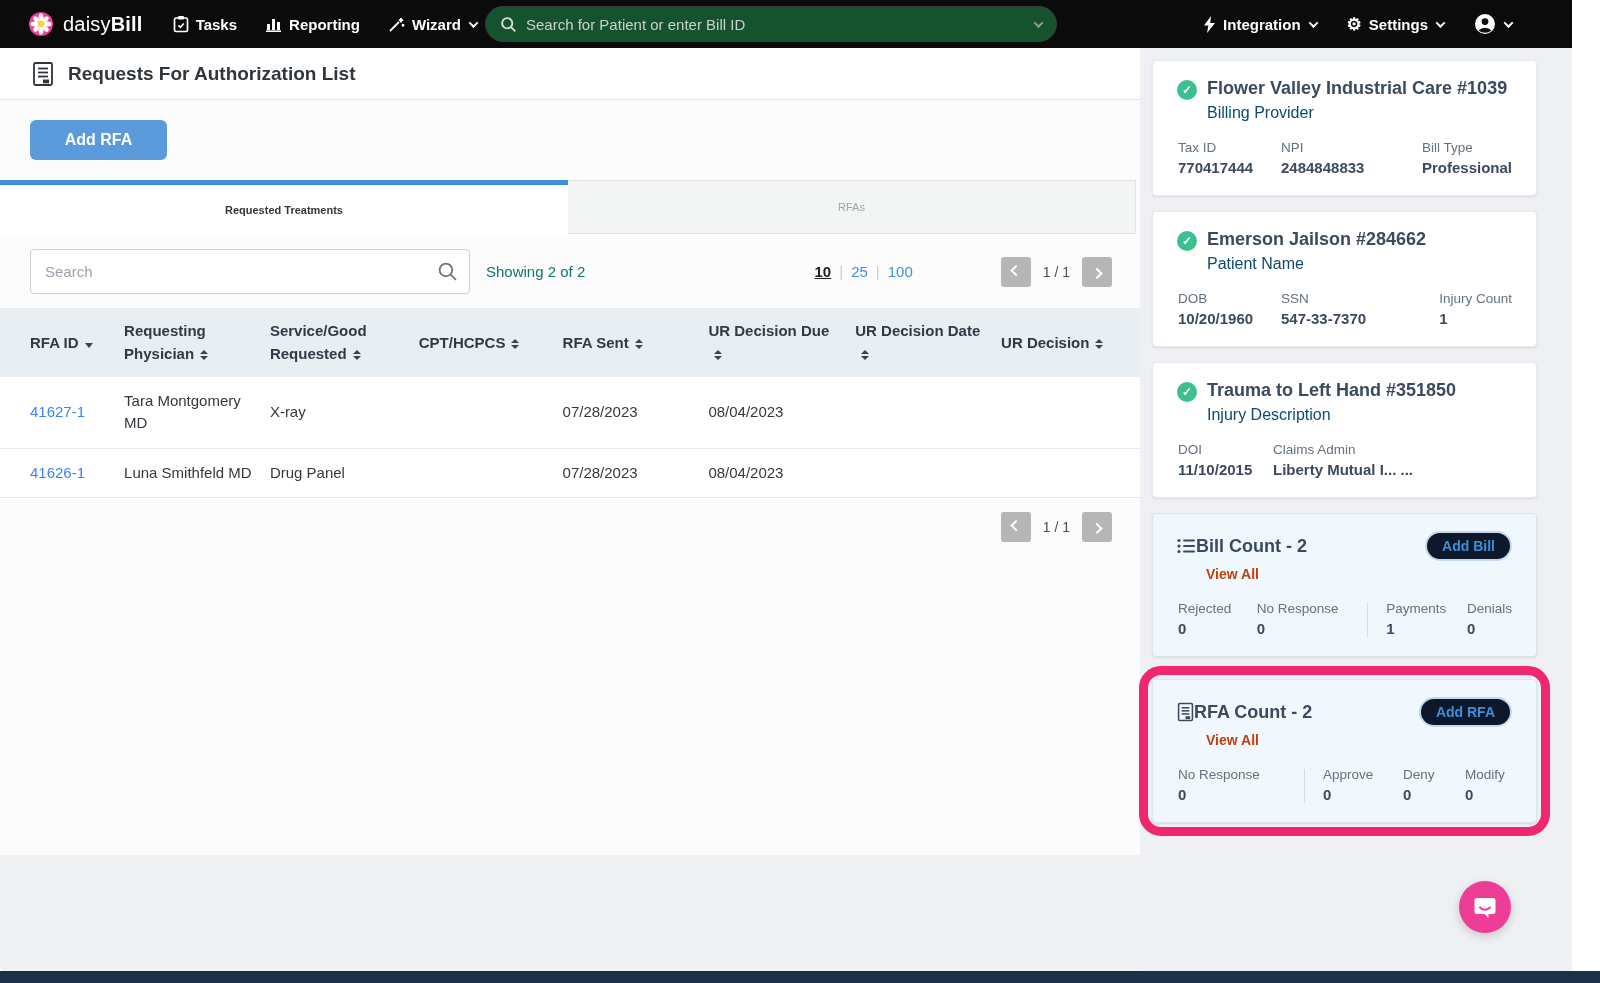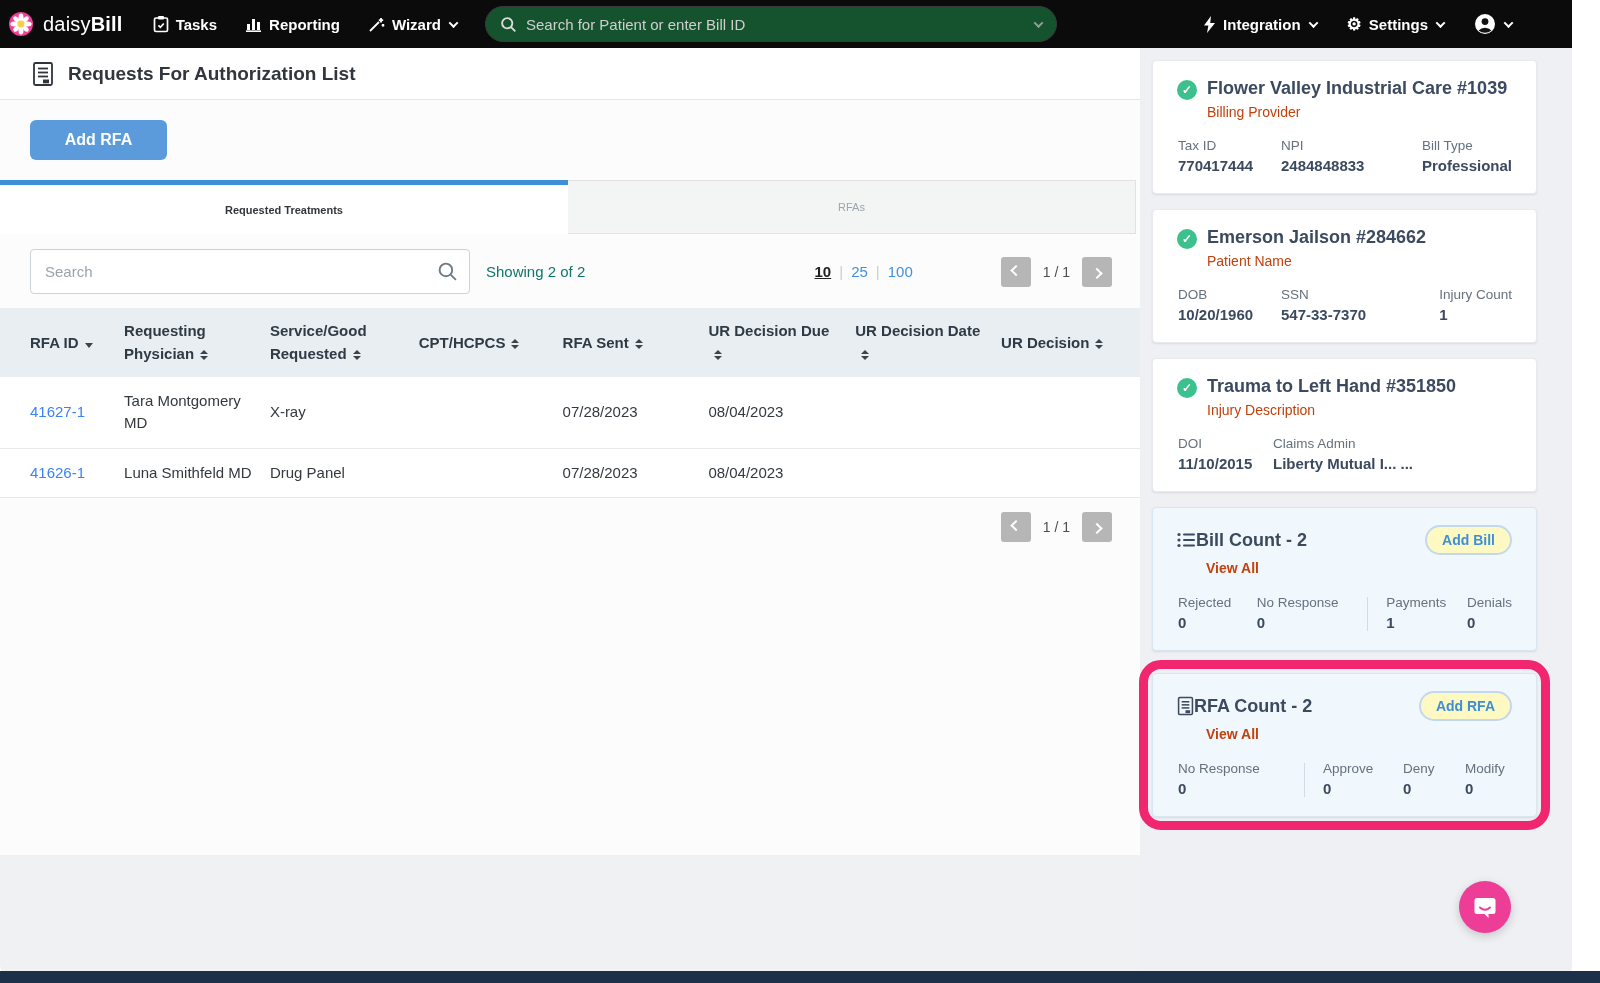--- a/index.html
+++ b/index.html
@@ -7,21 +7,21 @@
   body { position:relative; }
 
   .bottom-edge { position:absolute; left:0; right:0; bottom:0; height:12px; background:#1d3049; }
   .app { position:absolute; left:0; top:0; width:1600px; height:980px; background:#fff;
          border-bottom-left-radius:16px; border-bottom-right-radius:16px; overflow:hidden; }
 
   
   .topnav { position:absolute; left:0; top:0; width:1572px; height:48px; background:#0b0b0b;
             display:flex; align-items:center; color:#fff; }
   .scroll-strip { position:absolute; left:1572px; top:0; width:28px; height:980px; background:#ffffff; }
-  .brand { display:flex; align-items:center; gap:9px; padding-left:8px; cursor:pointer; }
+  .brand { display:flex; align-items:center; gap:9px; padding-left:28px; cursor:pointer; }
   .brand-text { font-size:20px; letter-spacing:.2px; }
   .brand-text b { font-weight:700; }
   .nav-items { display:flex; align-items:center; gap:28px; margin-left:30px; }
   .nav-item { display:flex; align-items:center; gap:7px; font-size:15px; font-weight:700; cursor:pointer; }
   .chev { display:inline-block; width:7px; height:7px; border-right:2px solid #fff; border-bottom:2px solid #fff;
           transform:rotate(45deg) translate(-1px,-1px); margin-left:2px; }
   .chev.gray { border-color:#9a9a9a; }
   .nav-search { position:absolute; left:485px; top:6px; width:572px; height:36px; background:#14532d;
                 border:1px solid #3a3a3a; border-radius:18px; display:flex; align-items:center; padding:0 14px; }
   .nav-search input { flex:1; background:transparent; border:none; outline:none; color:#e8e8e8;
@@ -83,29 +83,29 @@
 
   
   .sidebar { position:absolute; left:1140px; top:48px; width:432px; height:932px; background:#eef0f3;
              padding:12px 35px 0 12px; border-bottom-right-radius:14px; }
   .card { background:#fff; border-radius:4px; box-shadow:0 1px 2px rgba(30,40,60,.10); border:1px solid #e7eaee;
           padding:17px 24px 19px 24px; margin-bottom:15px; }
   .card-head { display:flex; align-items:flex-start; gap:10px; }
   .ck { width:20px; height:20px; min-width:20px; border-radius:50%; background:#3cc08e; color:#fff; font-size:12px;
         font-weight:700; display:flex; align-items:center; justify-content:center; margin-top:2px; }
   .card-title { font-size:18px; font-weight:700; color:#3c4a5f; }
-  .card-sub { font-size:14px; color:#c2410c; margin:4px 0 0 30px; }
+  .card-sub { font-size:16px; color:#0c4a6e; margin:4px 0 0 30px; }
   .stats { display:flex; margin:18px 0 0 1px; }
   .stat .lab { font-size:13.5px; color:#66717e; }
   .stat .val { font-size:15px; font-weight:700; color:#3c4a5f; margin-top:4px; }
 
   .card.count { background:#f0f7fd; border:1px solid #d9e6f1; }
   .count-head { display:flex; align-items:center; gap:0; }
   .count-title { font-size:18px; font-weight:700; color:#3c4a5f; }
-  .pill-btn { margin-left:auto; background:#fef9c3; border:2px solid #c3d8ec; color:#3d8fd8; font-weight:700;
+  .pill-btn { margin-left:auto; background:#0f172a; border:2px solid #c3d8ec; color:#3d8fd8; font-weight:700;
               font-size:14px; border-radius:16px; padding:5px 15px; cursor:pointer; font-family:inherit; }
   .view-all { font-size:14px; font-weight:700; color:#c2410c; margin:5px 0 0 29px; cursor:pointer; display:inline-block; }
   .vdiv { width:1px; background:#d4dce3; margin:2px 18px 0 4px; align-self:stretch; }
 
   .hl-wrap { position:relative; margin-top:22px; }
   .hl-wrap .card { margin-bottom:0; }
   .hl-ring { position:absolute; left:-13px; top:-13px; right:-13px; bottom:-13px;
              border:9px solid #f0266e; border-radius:22px; pointer-events:none; }
 
   

